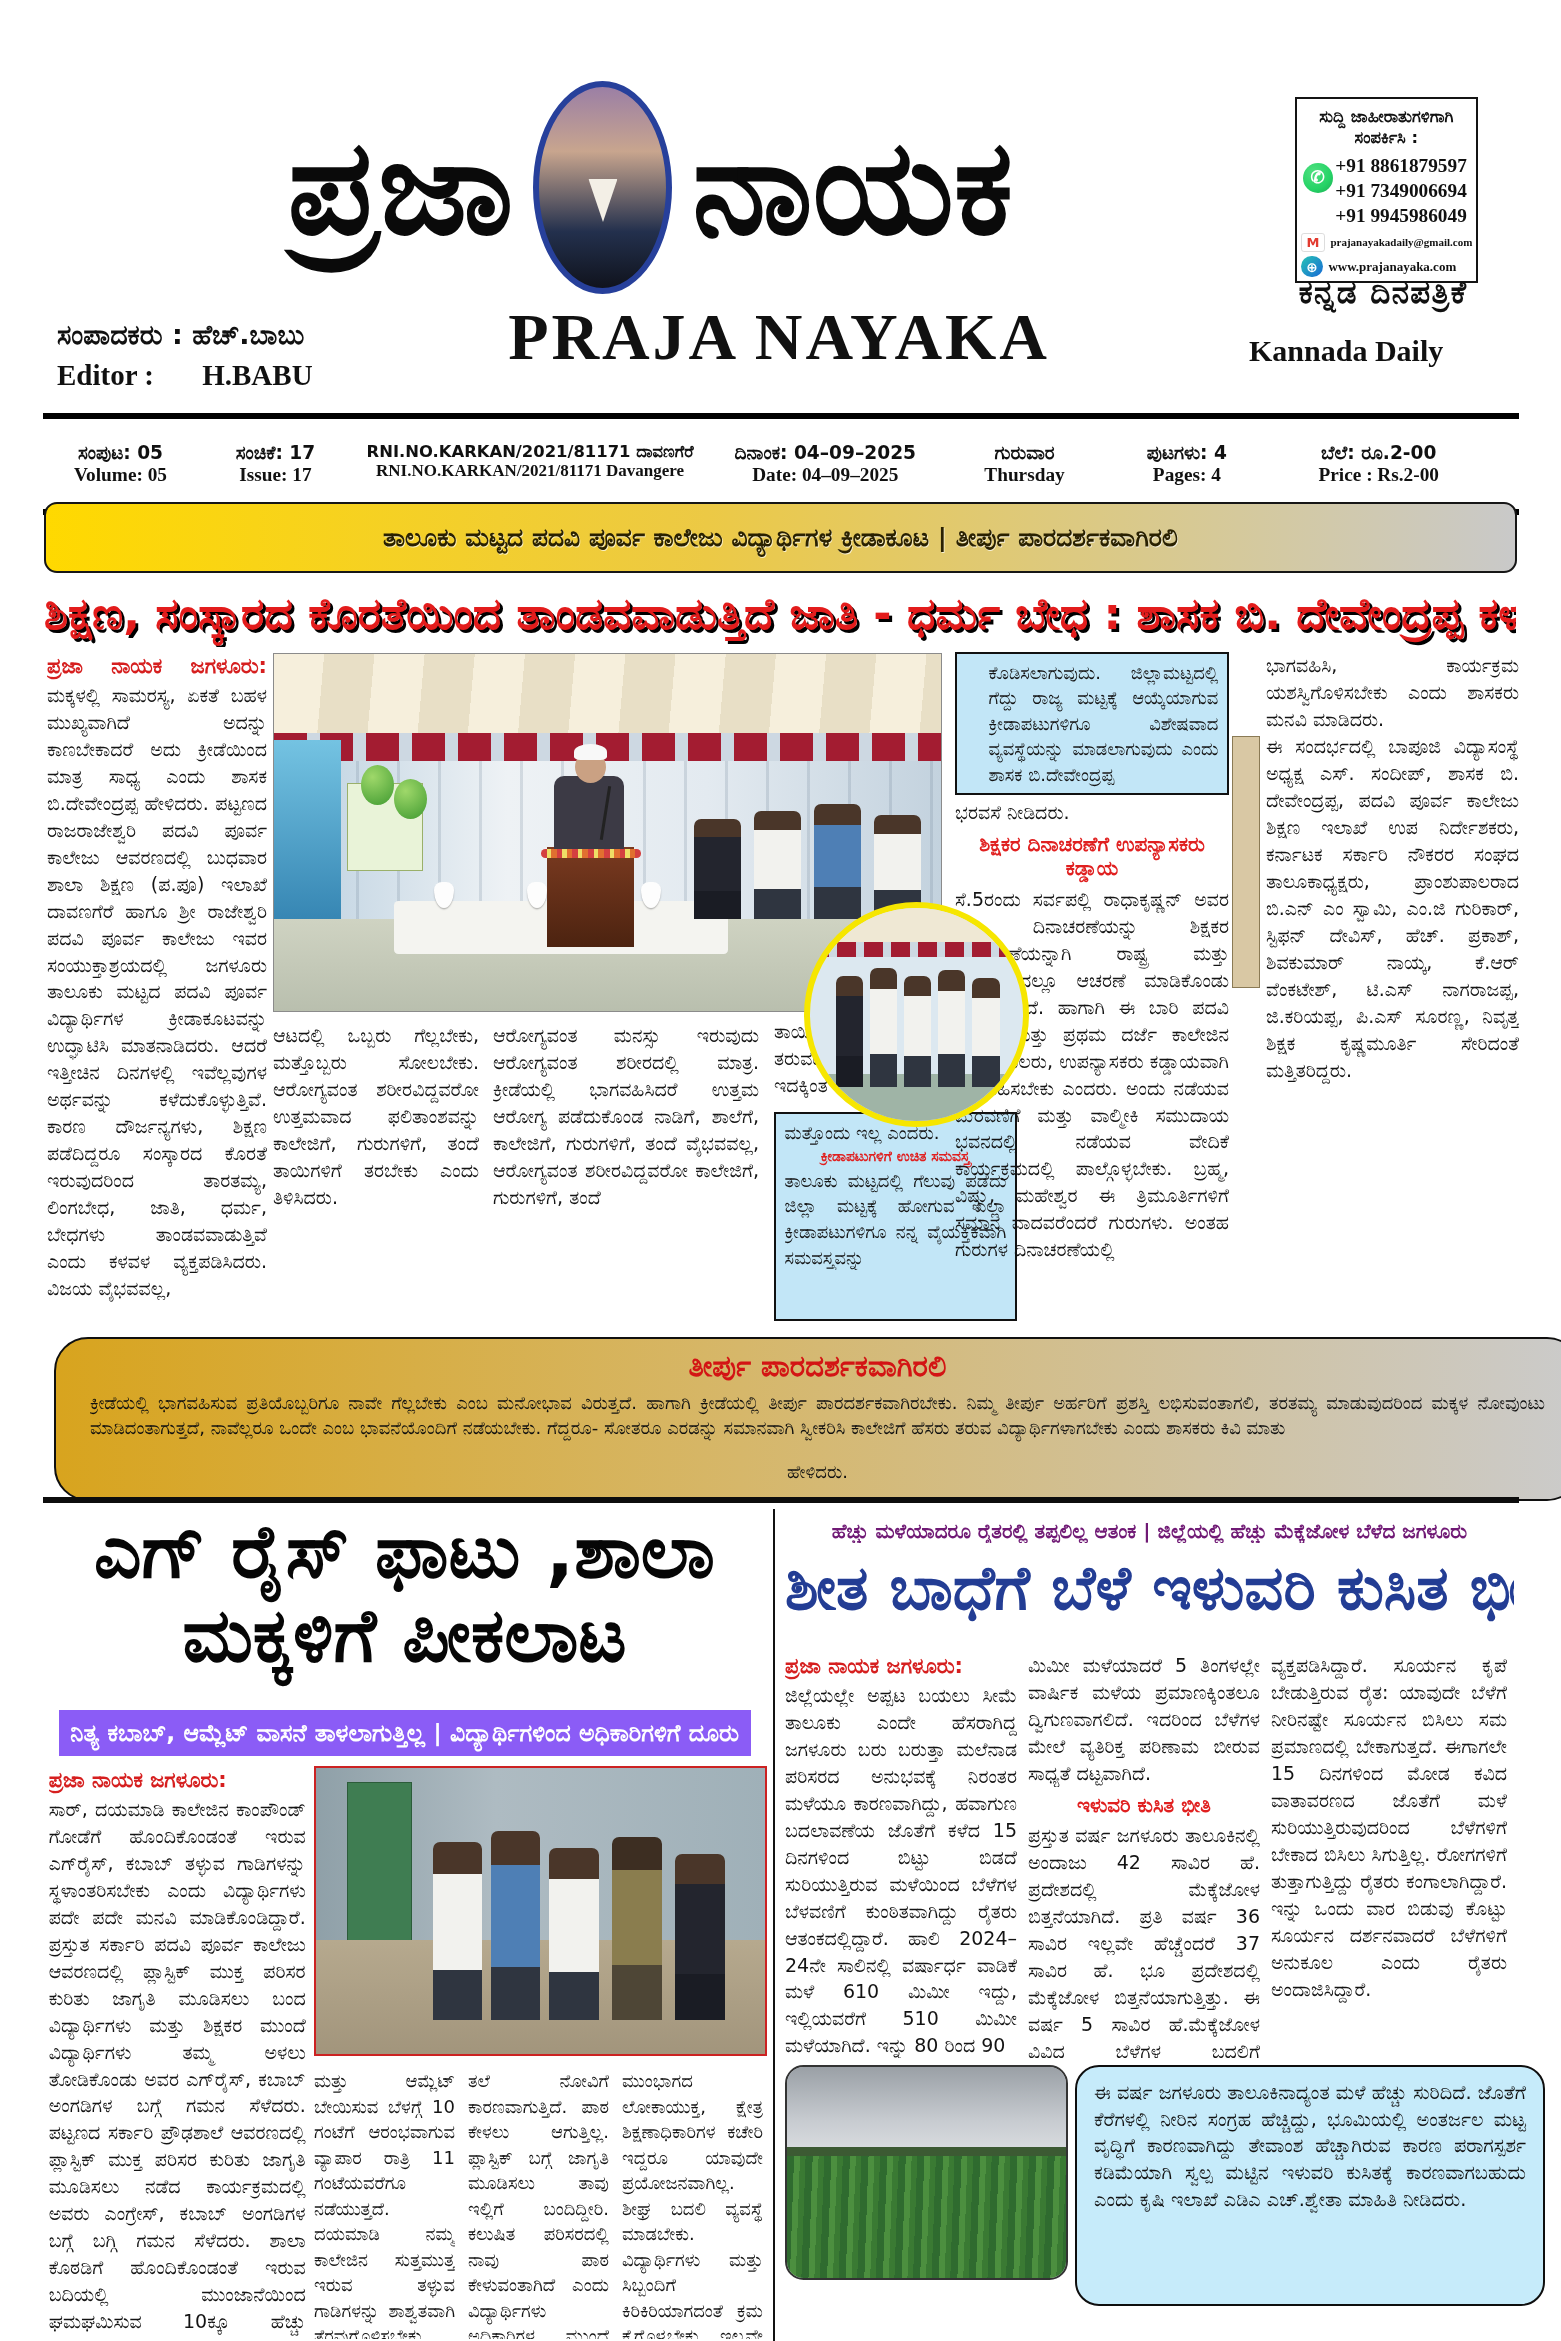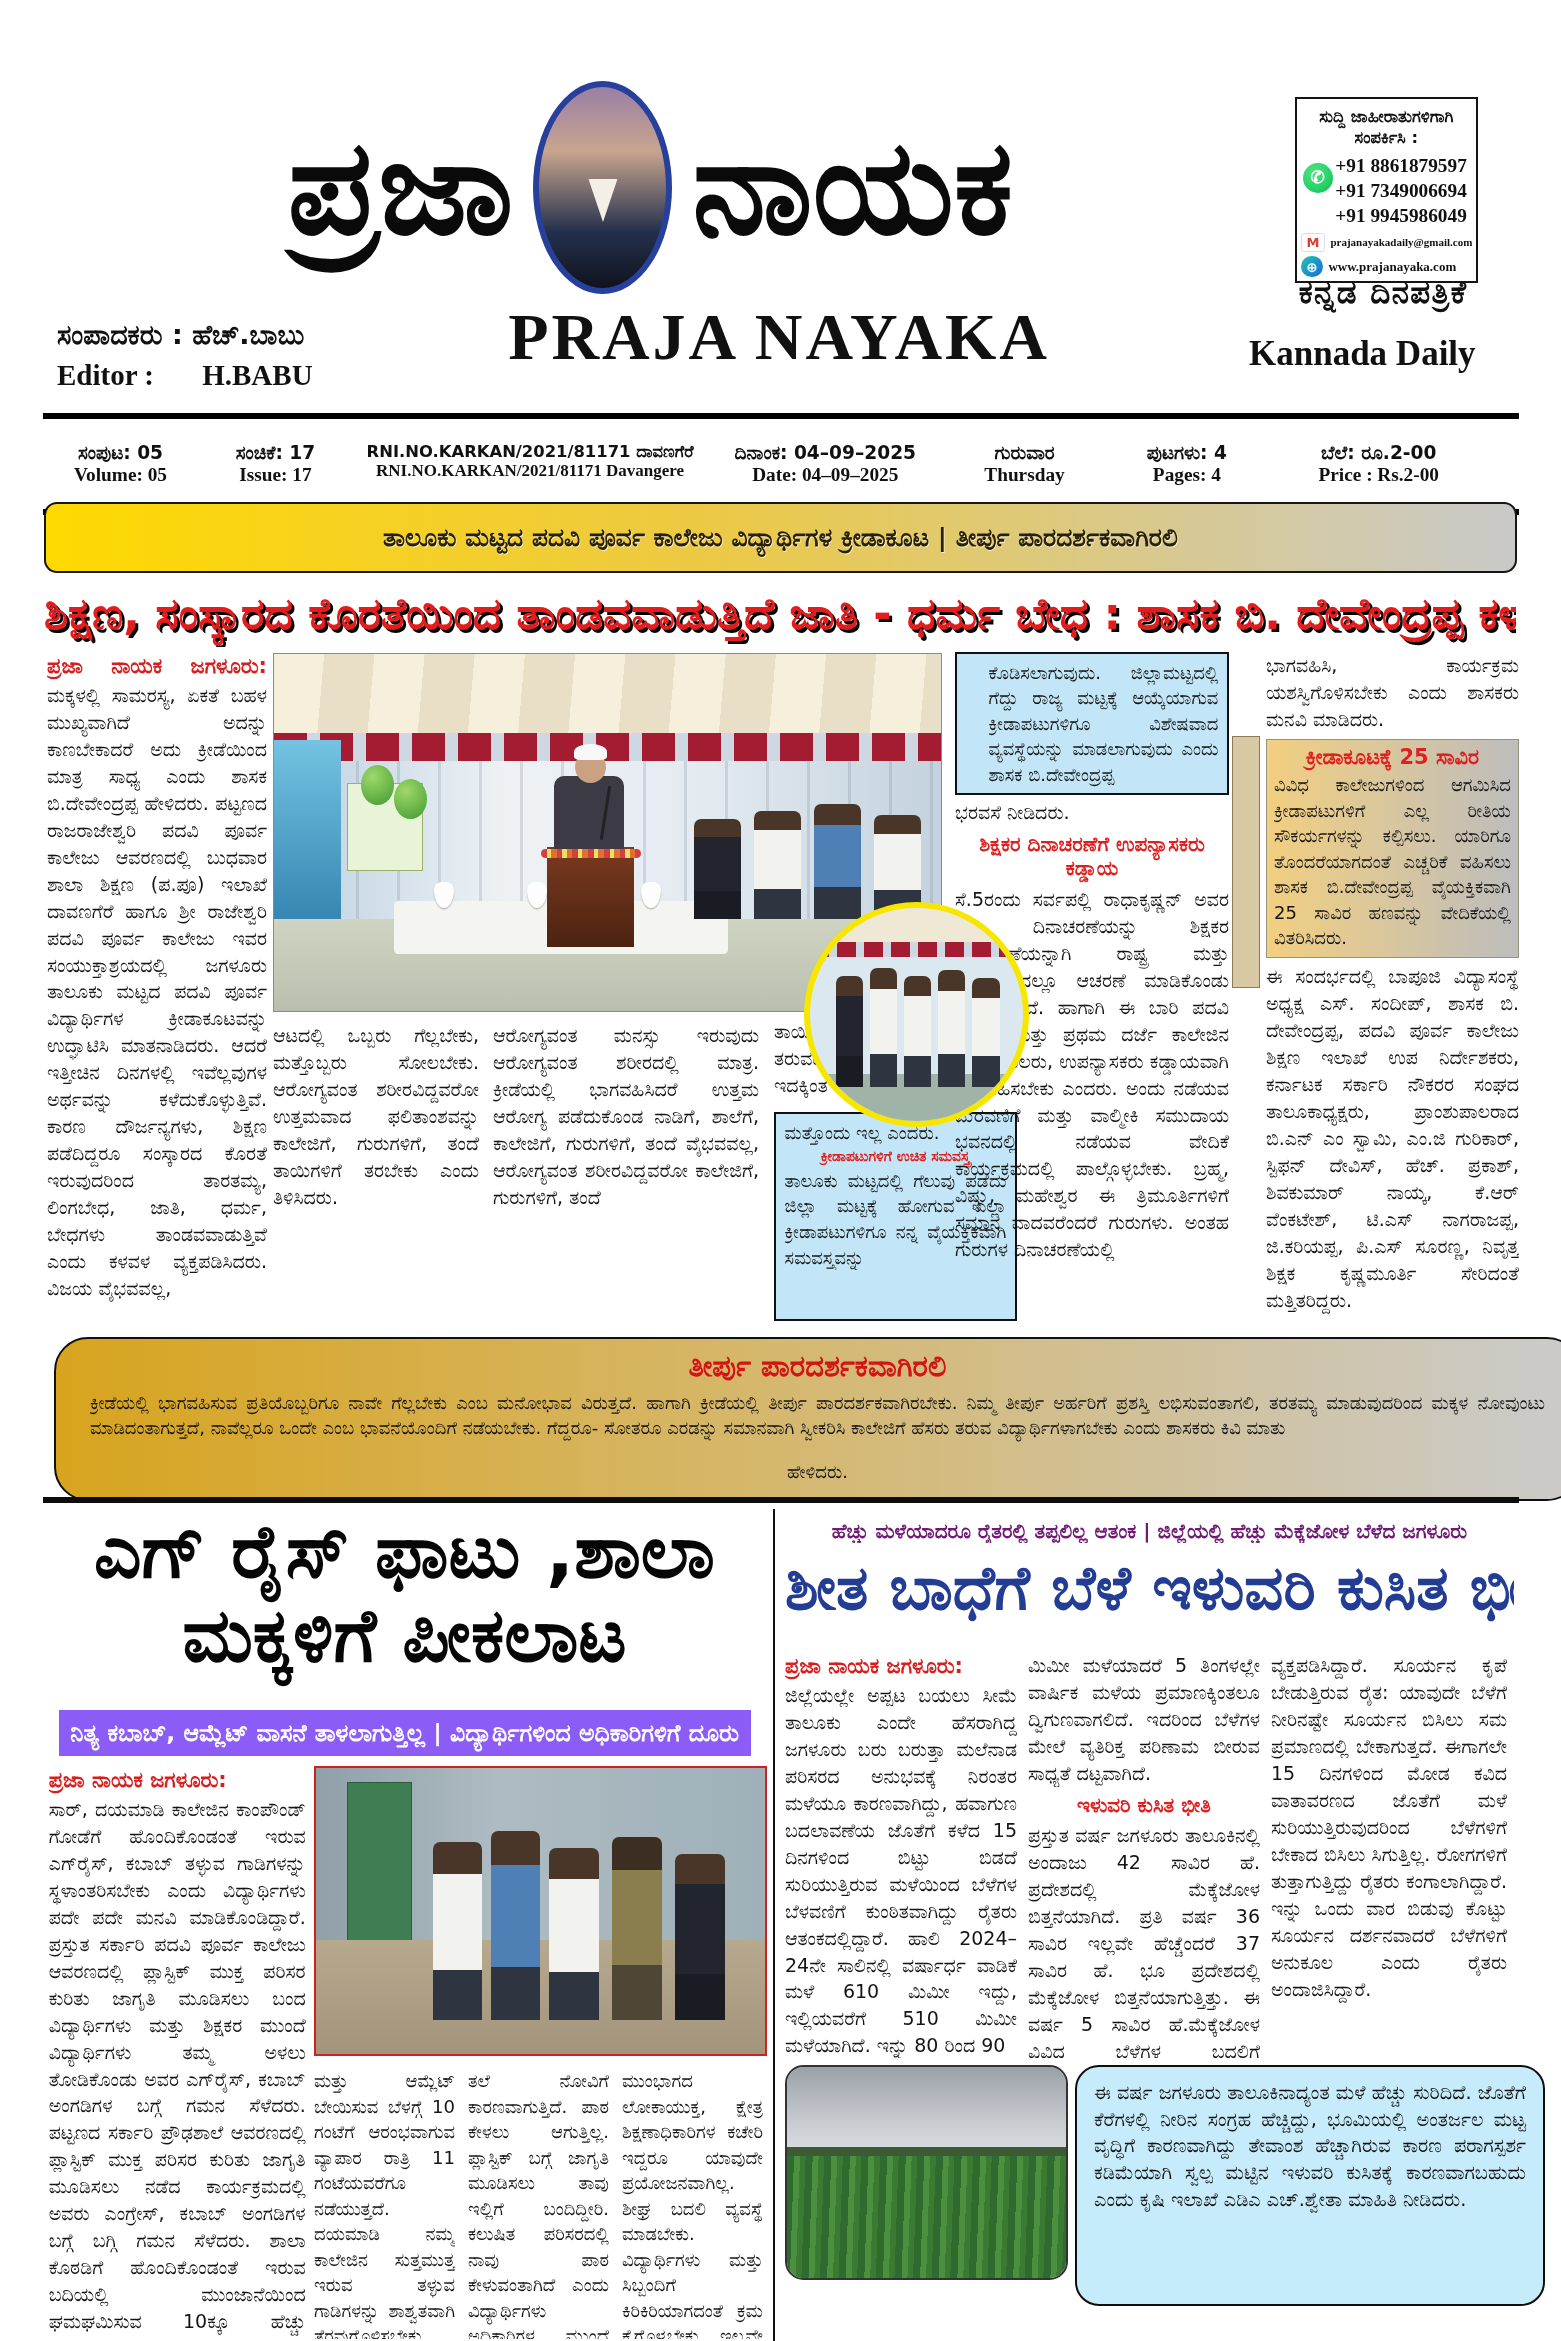--- a/index.html
+++ b/index.html
@@ -120,21 +120,21 @@
       </div>
   </div>
   <div class="abs tagline" style="left:1240px;top:274px;width:286px;">ಕನ್ನಡ ದಿನಪತ್ರಿಕೆ</div>
 
   <div class="abs" style="left:57px;top:319px;font-size:27px;font-weight:bold;">ಸಂಪಾದಕರು : ಹೆಚ್.ಬಾಬು</div>
   <div class="abs serif" style="left:57px;top:359px;font-size:29px;font-weight:bold;">
     <span>Editor :</span>
     <span style="margin-left:41px;">H.BABU</span>
   </div>
   <div class="abs serif" style="left:443px;top:299px;width:672px;text-align:center;font-size:66px;font-weight:bold;letter-spacing:2.9px;">PRAJA  NAYAKA</div>
-  <div class="abs serif" style="left:1249px;top:334px;width:275px;font-size:35px;font-weight:bold;">Kannada Daily</div>
+  <div class="abs serif" style="left:1249px;top:334px;width:275px;font-size:30px;font-weight:bold;">Kannada Daily</div>
 
   <div class="abs infobar" style="left:43px;top:413px;width:1476px;">
     <div class="ib-cell" style="flex:0 0 10.5%;">
       <div class="ib-kn">ಸಂಪುಟ: 05</div>
         <div class="ib-en">Volume: 05</div>
       </div>
     <div class="ib-cell" style="flex:0 0 10.5%;">
       <div class="ib-kn">ಸಂಚಿಕೆ: 17</div>
         <div class="ib-en">Issue: 17</div>
       </div>
@@ -224,24 +224,20 @@
       </div>
       <div class="jtext">ಭರವಸೆ ನೀಡಿದರು.</div>
       <div class="redsub">ಶಿಕ್ಷಕರ ದಿನಾಚರಣೆಗೆ ಉಪನ್ಯಾಸಕರು ಕಡ್ಡಾಯ</div>
       <div class="jtext">ಸೆ.5ರಂದು ಸರ್ವಪಲ್ಲಿ ರಾಧಾಕೃಷ್ಣನ್ ಅವರ ಜನ್ಮ ದಿನಾಚರಣೆಯನ್ನು ಶಿಕ್ಷಕರ ದಿನಾಚರಣೆಯನ್ನಾಗಿ ರಾಷ್ಟ್ರ ಮತ್ತು ರಾಜ್ಯಮಟ್ಟದಲ್ಲೂ ಆಚರಣೆ ಮಾಡಿಕೊಂಡು ಬರಲಾಗುತ್ತಿದೆ. ಹಾಗಾಗಿ ಈ ಬಾರಿ ಪದವಿ ಪೂರ್ವ ಮತ್ತು ಪ್ರಥಮ ದರ್ಜೆ ಕಾಲೇಜಿನ ಪ್ರಾಂಶುಪಾಲರು, ಉಪನ್ಯಾಸಕರು ಕಡ್ಡಾಯವಾಗಿ ಭಾಗವಹಿಸಬೇಕು ಎಂದರು. ಅಂದು ನಡೆಯವ ಮೆರವಣಿಗೆ ಮತ್ತು ವಾಲ್ಮೀಕಿ ಸಮುದಾಯ ಭವನದಲ್ಲಿ ನಡೆಯವ ವೇದಿಕೆ ಕಾರ್ಯಕ್ರಮದಲ್ಲಿ ಪಾಲ್ಗೊಳ್ಳಬೇಕು. ಬ್ರಹ್ಮ, ವಿಷ್ಣು, ಮಹೇಶ್ವರ ಈ ತ್ರಿಮೂರ್ತಿಗಳಿಗೆ ಸಮಾನ ವಾದವರೆಂದರೆ ಗುರುಗಳು. ಅಂತಹ ಗುರುಗಳ ದಿನಾಚರಣೆಯಲ್ಲಿ</div>
     </div>
 
     <div class="abs tanstrip" style="left:1232px;top:84px;width:26px;height:250px;"></div>
 
     <div class="abs" style="left:1266px;top:0;width:253px;height:675px;overflow:hidden;">
       <div class="jtext">ಭಾಗವಹಿಸಿ, ಕಾರ್ಯಕ್ರಮ ಯಶಸ್ವಿಗೊಳಿಸಬೇಕು ಎಂದು ಶಾಸಕರು ಮನವಿ ಮಾಡಿದರು.</div>
-      <div class="moneybox">
-        <div class="moneytitle">ಕ್ರೀಡಾಕೂಟಕ್ಕೆ 25 ಸಾವಿರ</div>
-        <div class="jtext" style="font-size:18px;">ವಿವಿಧ ಕಾಲೇಜುಗಳಿಂದ ಆಗಮಿಸಿದ ಕ್ರೀಡಾಪಟುಗಳಿಗೆ ಎಲ್ಲ ರೀತಿಯ ಸೌಕರ್ಯಗಳನ್ನು ಕಲ್ಪಿಸಲು. ಯಾರಿಗೂ ತೊಂದರೆಯಾಗದಂತೆ ಎಚ್ಚರಿಕೆ ವಹಿಸಲು ಶಾಸಕ ಬಿ.ದೇವೇಂದ್ರಪ್ಪ ವೈಯಕ್ತಿಕವಾಗಿ 25 ಸಾವಿರ ಹಣವನ್ನು ವೇದಿಕೆಯಲ್ಲಿ ವಿತರಿಸಿದರು.</div>
-      </div>
       <div class="jtext">ಈ ಸಂದರ್ಭದಲ್ಲಿ ಬಾಪೂಜಿ ವಿದ್ಯಾಸಂಸ್ಥೆ ಅಧ್ಯಕ್ಷ ಎಸ್. ಸಂದೀಪ್, ಶಾಸಕ ಬಿ. ದೇವೇಂದ್ರಪ್ಪ, ಪದವಿ ಪೂರ್ವ ಕಾಲೇಜು ಶಿಕ್ಷಣ ಇಲಾಖೆ ಉಪ ನಿರ್ದೇಶಕರು, ಕರ್ನಾಟಕ ಸರ್ಕಾರಿ ನೌಕರರ ಸಂಘದ ತಾಲೂಕಾಧ್ಯಕ್ಷರು, ಪ್ರಾಂಶುಪಾಲರಾದ ಬಿ.ಎನ್ ಎಂ ಸ್ವಾಮಿ, ಎಂ.ಜಿ ಗುರಿಕಾರ್, ಸ್ಟಿಫನ್ ದೇವಿಸ್, ಹೆಚ್. ಪ್ರಕಾಶ್, ಶಿವಕುಮಾರ್ ನಾಯ್ಕ, ಕೆ.ಆರ್ ವೆಂಕಟೇಶ್, ಟಿ.ಎಸ್ ನಾಗರಾಜಪ್ಪ, ಜಿ.ಕರಿಯಪ್ಪ, ಪಿ.ಎಸ್ ಸೂರಣ್ಣ, ನಿವೃತ್ತ ಶಿಕ್ಷಕ ಕೃಷ್ಣಮೂರ್ತಿ ಸೇರಿದಂತೆ ಮತ್ತಿತರಿದ್ದರು.</div>
     </div>
   </div>
 
   <div class="abs goldbox" style="left:54px;top:1337px;width:1455px;height:140px;">
     <div class="goldtitle">ತೀರ್ಪು ಪಾರದರ್ಶಕವಾಗಿರಲಿ</div>
     <div class="goldbody" style="height:69px;overflow:hidden;">ಕ್ರೀಡೆಯಲ್ಲಿ ಭಾಗವಹಿಸುವ ಪ್ರತಿಯೊಬ್ಬರಿಗೂ ನಾವೇ ಗೆಲ್ಲಬೇಕು ಎಂಬ ಮನೋಭಾವ ವಿರುತ್ತದೆ. ಹಾಗಾಗಿ ಕ್ರೀಡೆಯಲ್ಲಿ ತೀರ್ಪು ಪಾರದರ್ಶಕವಾಗಿರಬೇಕು. ನಿಮ್ಮ ತೀರ್ಪು ಅರ್ಹರಿಗೆ ಪ್ರಶಸ್ತಿ ಲಭಿಸುವಂತಾಗಲಿ, ತರತಮ್ಯ ಮಾಡುವುದರಿಂದ ಮಕ್ಕಳ ನೋವುಂಟು ಮಾಡಿದಂತಾಗುತ್ತದೆ, ನಾವೆಲ್ಲರೂ ಒಂದೇ ಎಂಬ ಭಾವನೆಯೊಂದಿಗೆ ನಡೆಯಬೇಕು. ಗೆದ್ದರೂ- ಸೋತರೂ ಎರಡನ್ನು ಸಮಾನವಾಗಿ ಸ್ವೀಕರಿಸಿ ಕಾಲೇಜಿಗೆ ಹೆಸರು ತರುವ ವಿದ್ಯಾರ್ಥಿಗಳಾಗಬೇಕು ಎಂದು ಶಾಸಕರು ಕಿವಿ ಮಾತು</div>
     <div class="goldbody" style="text-align:center;">ಹೇಳಿದರು.</div>
   </div>
 

